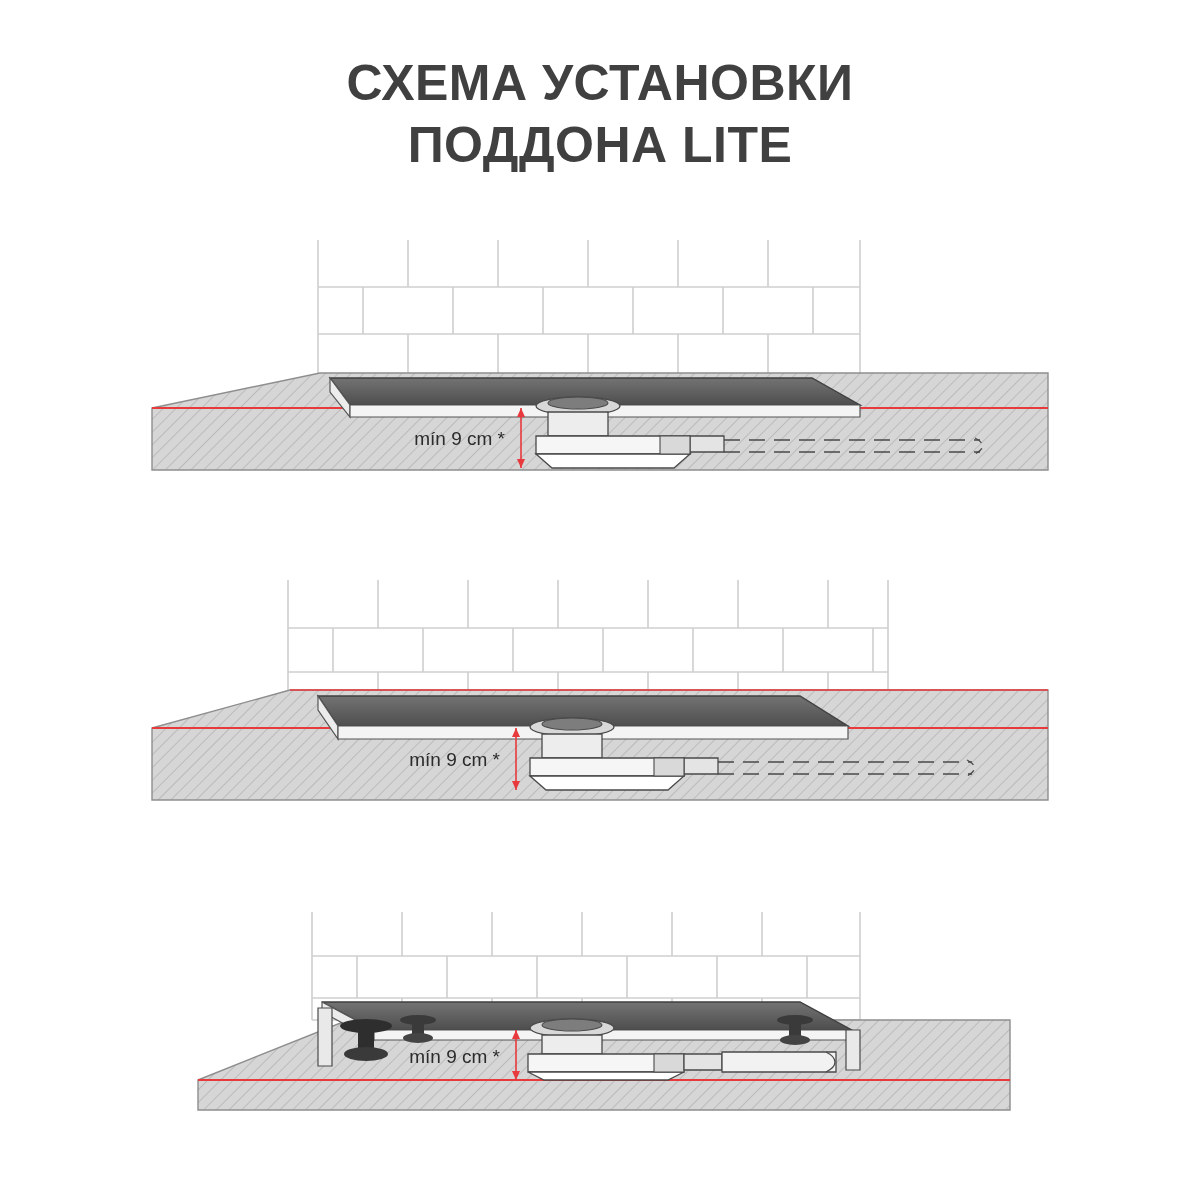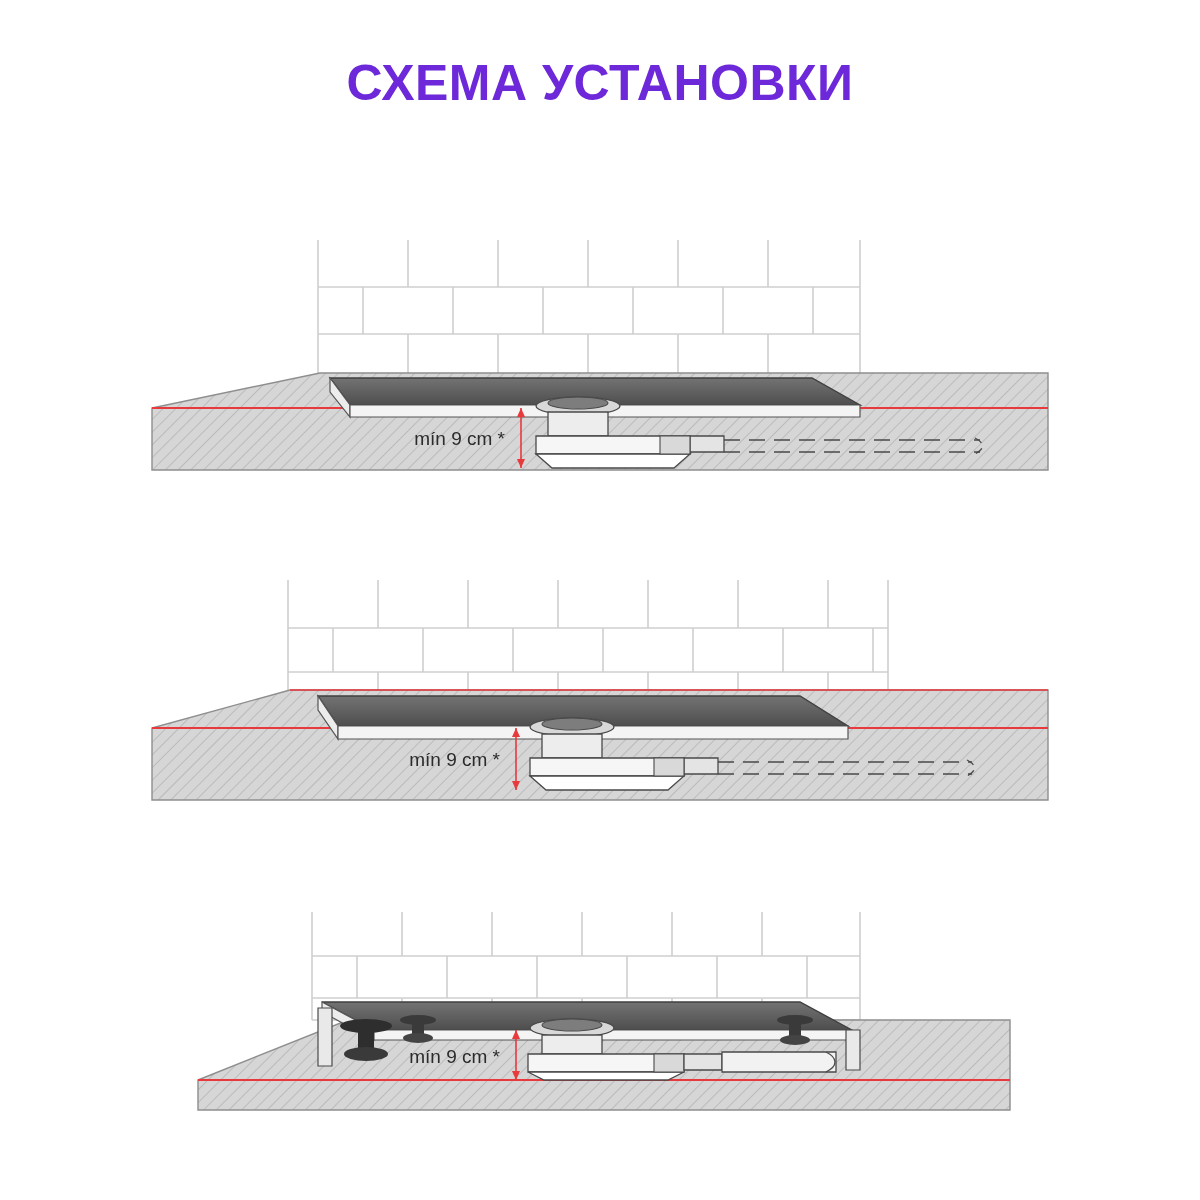--- a/index.html
+++ b/index.html
@@ -23,21 +23,21 @@
   .title {
     position: absolute;
     top: 52px;
     left: 0;
     width: 1200px;
     text-align: center;
     font-size: 50px;
     line-height: 1.24;
     font-weight: 700;
     letter-spacing: 0.5px;
-    color: #6d28d9;
+    color: #404040;
   }
   .title .line {
     display: block;
   }
   .section {
     position: absolute;
     left: 0;
     width: 1200px;
   }
   .section-label {
@@ -69,20 +69,21 @@
     fill: #2b2b2b;
   }
 </style>
 </head>
 <body>
 
 <div class="page">
 
   <div class="title">
     <span class="line">СХЕМА УСТАНОВКИ</span>
+    <span class="line">ПОДДОНА LITE</span>
   </div>
 
   <div class="section" style="top:0;">
     <div class="section-label" style="top:278px;">
       <span class="num">1.</span><span>Установка на пол</span>
     </div>
     <div class="figure" style="top:240px;">
       <svg width="1200" height="260" viewBox="0 0 1200 260" xmlns="http://www.w3.org/2000/svg">
         <defs>
           <pattern id="hatch1" width="9" height="9" patternTransform="rotate(45)" patternUnits="userSpaceOnUse">

